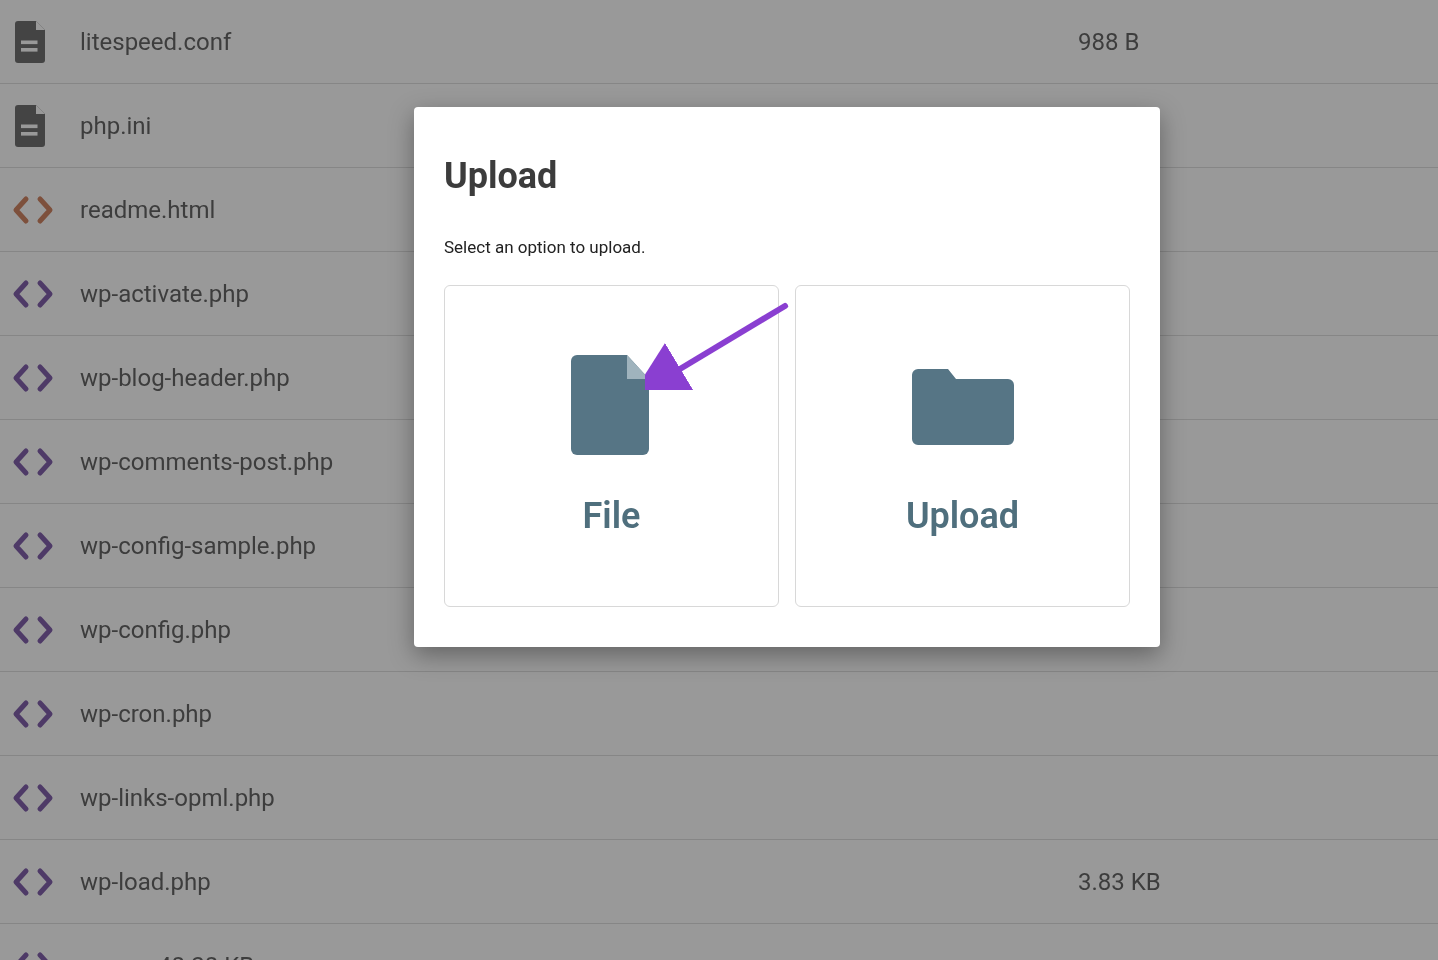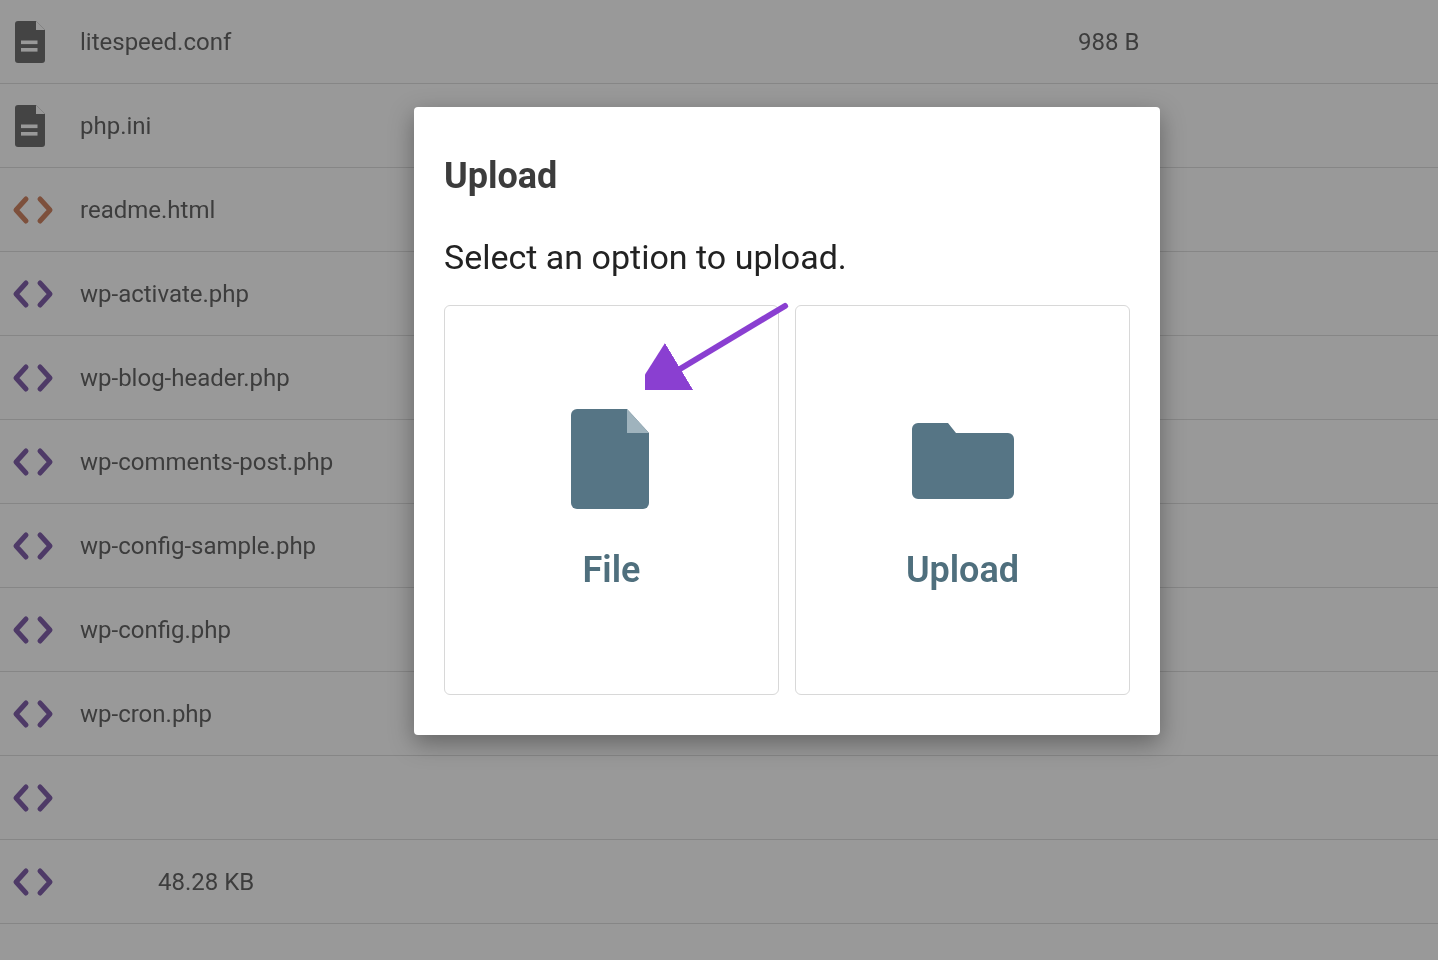--- a/index.html
+++ b/index.html
@@ -70,31 +70,31 @@
     box-shadow: 0 8px 24px rgba(0,0,0,0.35);
     padding: 48px 30px 40px 30px;
   }
   .dialog-title {
     font-size: 36px;
     font-weight: 700;
     color: #3c3c3c;
     margin-bottom: 40px;
   }
   .dialog-subtitle {
-    font-size: 34px;
+    font-size: 17px;
     color: #222;
     margin-bottom: 28px;
   }
   .option-grid {
     display: flex;
     gap: 16px;
   }
   .option-card {
     flex: 1;
-    height: 390px;
+    height: 322px;
     border: 1px solid #d8d8d8;
     border-radius: 6px;
     display: flex;
     flex-direction: column;
     align-items: center;
     justify-content: center;
     cursor: pointer;
     background: #fff;
   }
   .option-card .card-icon {
@@ -228,22 +228,33 @@
     <span class="size-cell"></span>
   </div>
 
   <div class="file-row">
     <span class="icon-cell">
       <svg width="42" height="30" viewBox="0 0 42 30" fill="none">
           <path class="icon-code" d="M14 4 L4 15 L14 26" stroke-width="5" stroke-linecap="round" stroke-linejoin="round"></path>
           <path class="icon-code" d="M28 4 L38 15 L28 26" stroke-width="5" stroke-linecap="round" stroke-linejoin="round"></path>
         </svg>
     </span>
-  </div>
-
+    <span class="name-cell">wp-links-opml.php</span>
+  </div>
+
+  <div class="file-row">
+    <span class="icon-cell">
+      <svg width="42" height="30" viewBox="0 0 42 30" fill="none">
+          <path class="icon-code" d="M14 4 L4 15 L14 26" stroke-width="5" stroke-linecap="round" stroke-linejoin="round"></path>
+          <path class="icon-code" d="M28 4 L38 15 L28 26" stroke-width="5" stroke-linecap="round" stroke-linejoin="round"></path>
+        </svg>
+    </span>
+    <span class="name-cell">wp-load.php</span>
+    <span class="size-cell">3.83 KB</span>
+  </div>
 
   <div class="file-row">
     <span class="icon-cell">
       <svg width="42" height="30" viewBox="0 0 42 30" fill="none">
           <path class="icon-code" d="M14 4 L4 15 L14 26" stroke-width="5" stroke-linecap="round" stroke-linejoin="round"></path>
           <path class="icon-code" d="M28 4 L38 15 L28 26" stroke-width="5" stroke-linecap="round" stroke-linejoin="round"></path>
         </svg>
     </span>
     <span class="size-cell">48.28 KB</span>
   </div>

